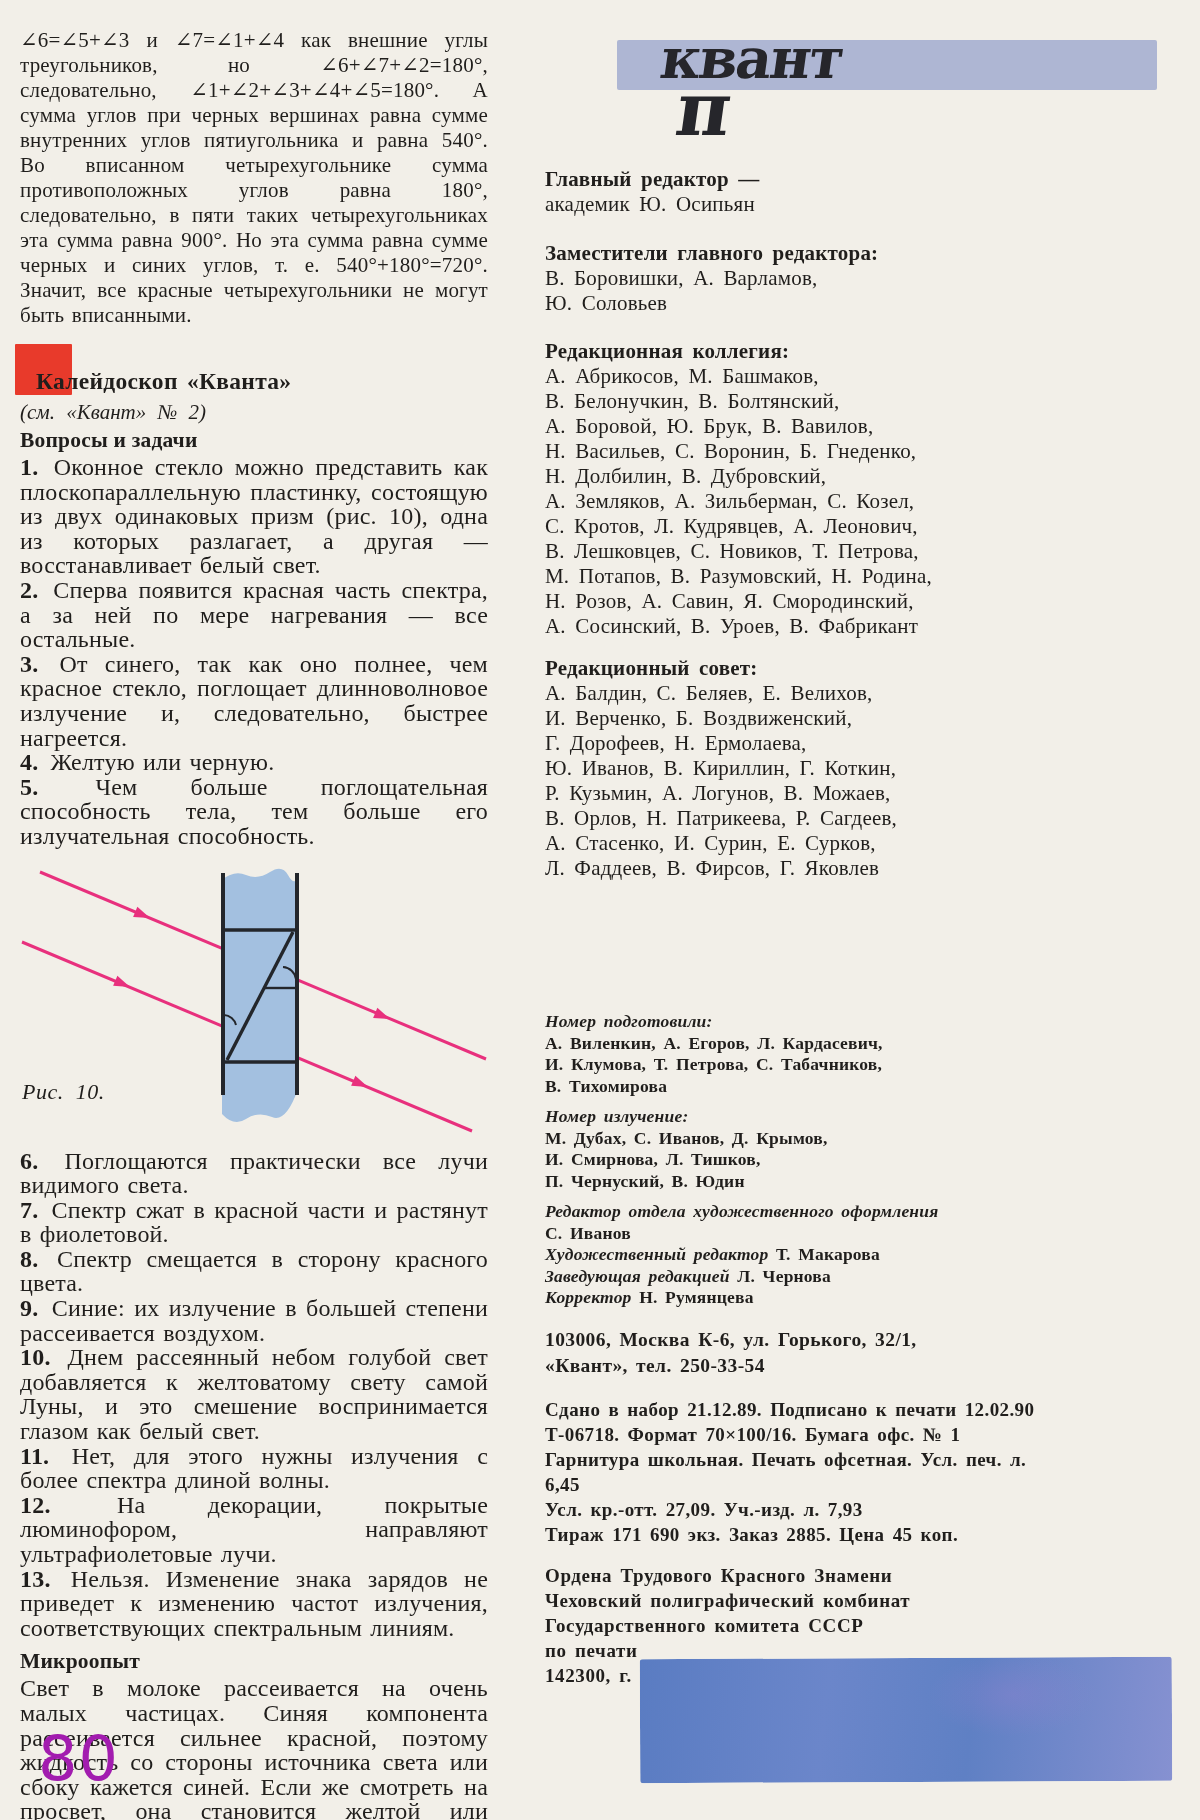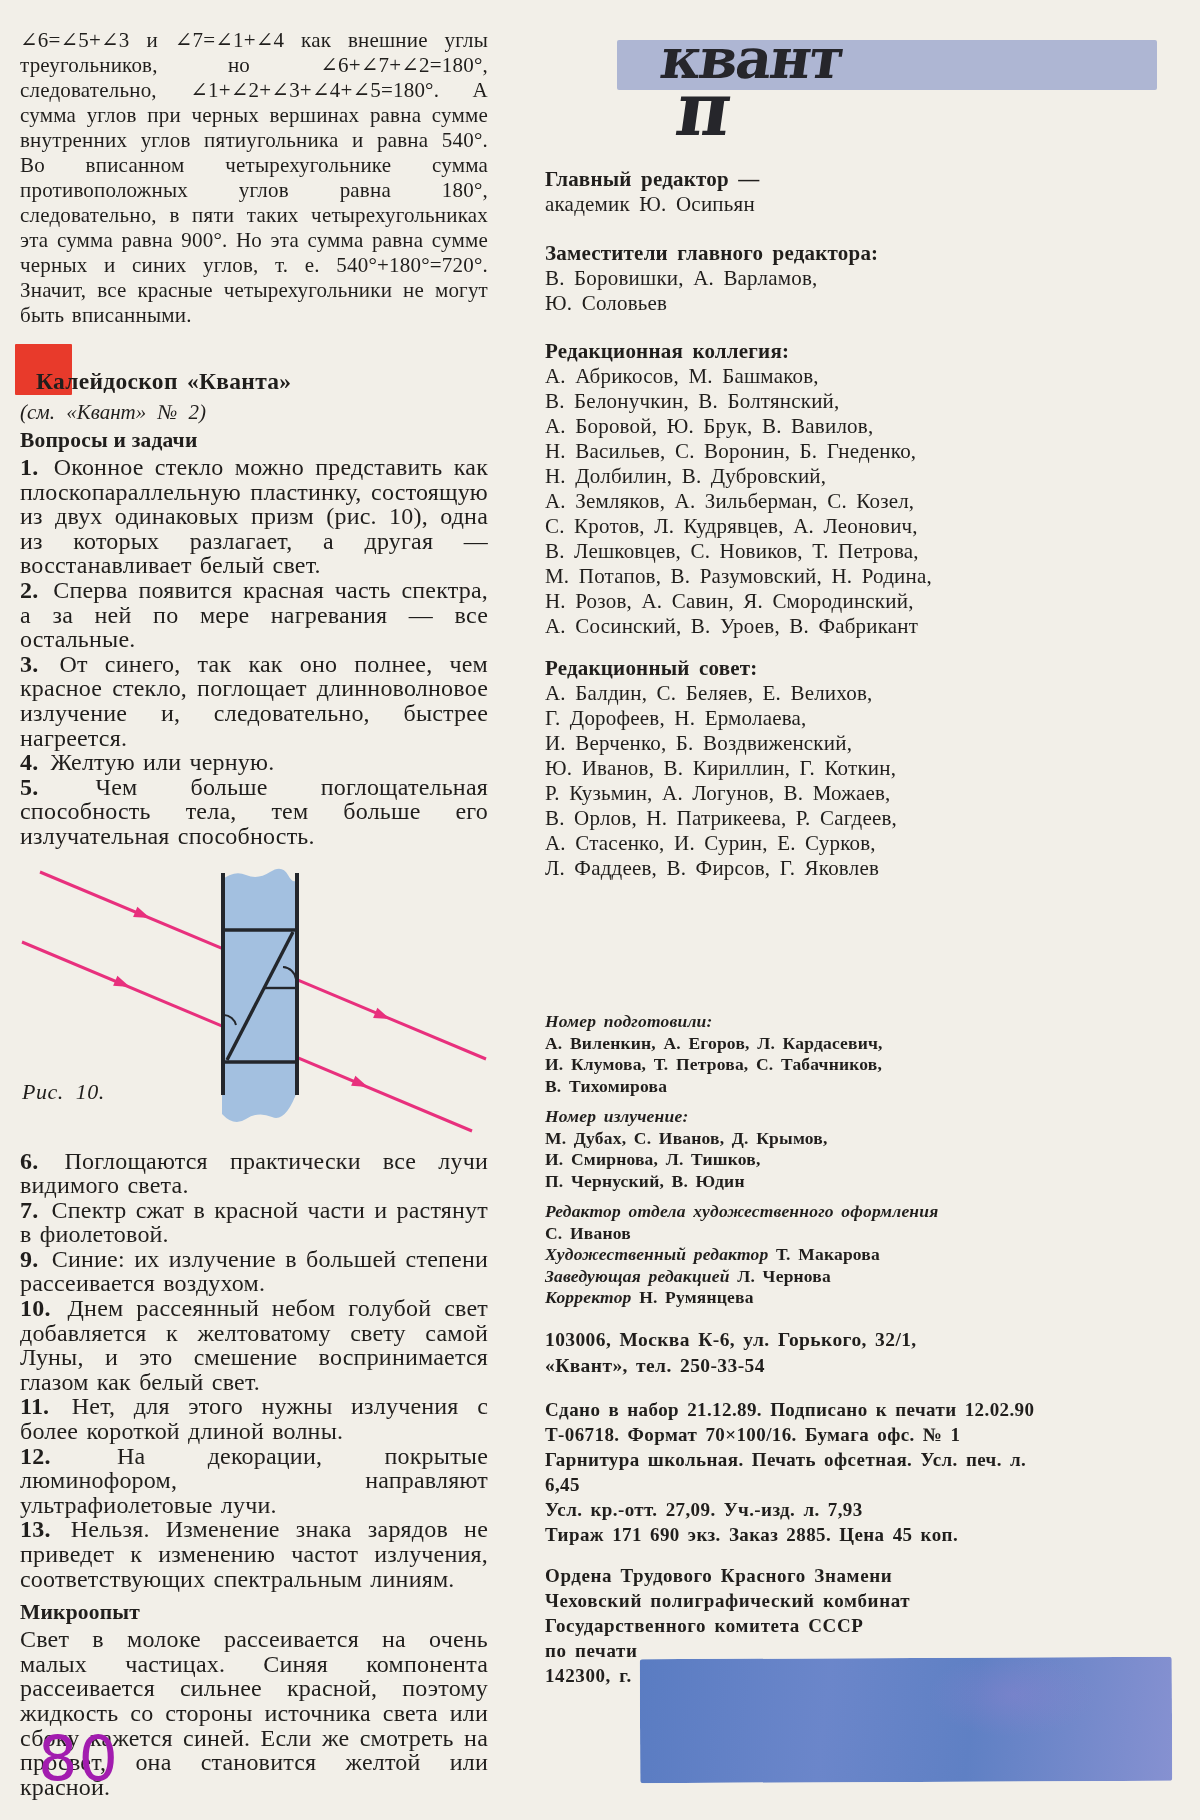--- a/index.html
+++ b/index.html
@@ -165,23 +165,24 @@
           <line class="plate-line" x1="273" y1="75" x2="207" y2="203"></line>
           <line class="plate-thin" x1="244" y1="131" x2="276" y2="131"></line>
           <path class="angle-arc" d="M263,110 A14,14 0 0 1 276,122"></path>
           <path class="angle-arc" d="M204,158 A13,13 0 0 1 216,168"></path>
         </svg>
         <figcaption class="figcap">Рис. 10.</figcaption>
       </figure>
 
       <p class="ans"><b>6.</b> <span>Поглощаются практически все лучи видимого света.</span></p>
       <p class="ans"><b>7.</b> <span>Спектр сжат в красной части и растянут в фиолетовой.</span></p>
+      <p class="ans"><b>8.</b> <span>Спектр смещается в сторону красного цвета.</span></p>
       <p class="ans"><b>9.</b> <span>Синие: их излучение в большей степени рассеивается воздухом.</span></p>
       <p class="ans"><b>10.</b> <span>Днем рассеянный небом голубой свет добавляется к желтоватому свету самой Луны, и это смешение воспринимается глазом как белый свет.</span></p>
-      <p class="ans"><b>11.</b> <span>Нет, для этого нужны излучения с более короткой длиной волны.</span></p>
+      <p class="ans"><b>11.</b> <span>Нет, для этого нужны излучения с более спектра длиной волны.</span></p>
       <p class="ans"><b>12.</b> <span>На декорации, покрытые люминофором, направляют ультрафиолетовые лучи.</span></p>
       <p class="ans"><b>13.</b> <span>Нельзя. Изменение знака зарядов не приведет к изменению частот излучения, соответствующих спектральным линиям.</span></p>
 
       <h4 class="subhead micro-head">Микроопыт</h4>
       <p class="ans">Свет в молоке рассеивается на очень малых частицах. Синяя компонента рассеивается сильнее красной, поэтому жидкость со стороны источника света или сбоку кажется синей. Если же смотреть на просвет, она становится желтой или красной.</p>
     </section>
   </main>
 
   <aside class="col-right">
 
@@ -213,22 +214,22 @@
       <div class="rline">С. Кротов, Л. Кудрявцев, А. Леонович,</div>
       <div class="rline">В. Лешковцев, С. Новиков, Т. Петрова,</div>
       <div class="rline">М. Потапов, В. Разумовский, Н. Родина,</div>
       <div class="rline">Н. Розов, А. Савин, Я. Смородинский,</div>
       <div class="rline">А. Сосинский, В. Уроев, В. Фабрикант</div>
     </div>
 
     <div class="rblock mb-council">
       <div class="hd">Редакционный совет:</div>
       <div class="rline">А. Балдин, С. Беляев, Е. Велихов,</div>
+      <div class="rline">И. Верченко, Б. Воздвиженский,</div>
       <div class="rline">Г. Дорофеев, Н. Ермолаева,</div>
-      <div class="rline">И. Верченко, Б. Воздвиженский,</div>
       <div class="rline">Ю. Иванов, В. Кириллин, Г. Коткин,</div>
       <div class="rline">Р. Кузьмин, А. Логунов, В. Можаев,</div>
       <div class="rline">В. Орлов, Н. Патрикеева, Р. Сагдеев,</div>
       <div class="rline">А. Стасенко, И. Сурин, Е. Сурков,</div>
       <div class="rline">Л. Фаддеев, В. Фирсов, Г. Яковлев</div>
     </div>
 
     <div class="smallblocks">
       <div class="sblock">
         <div class="sline"><i>Номер подготовили:</i></div>

